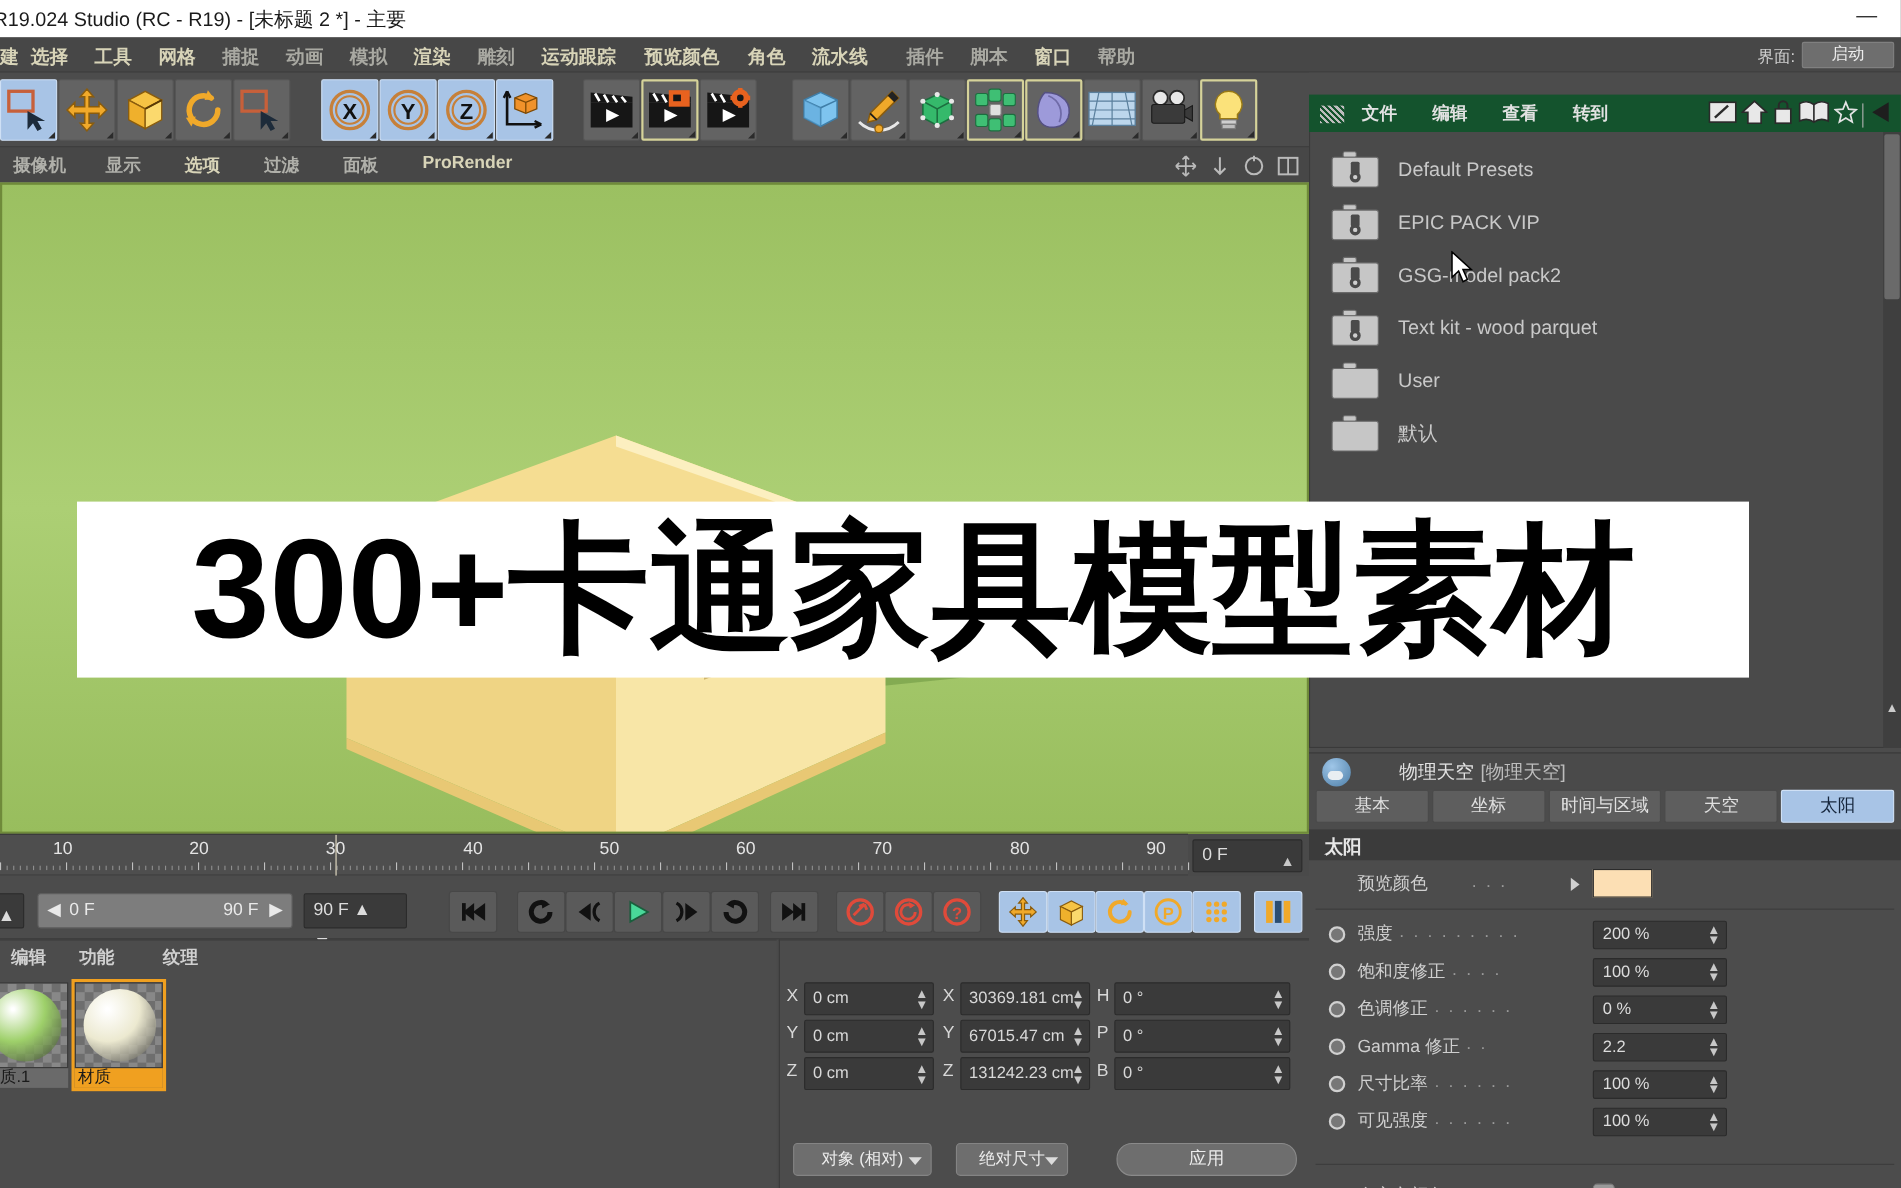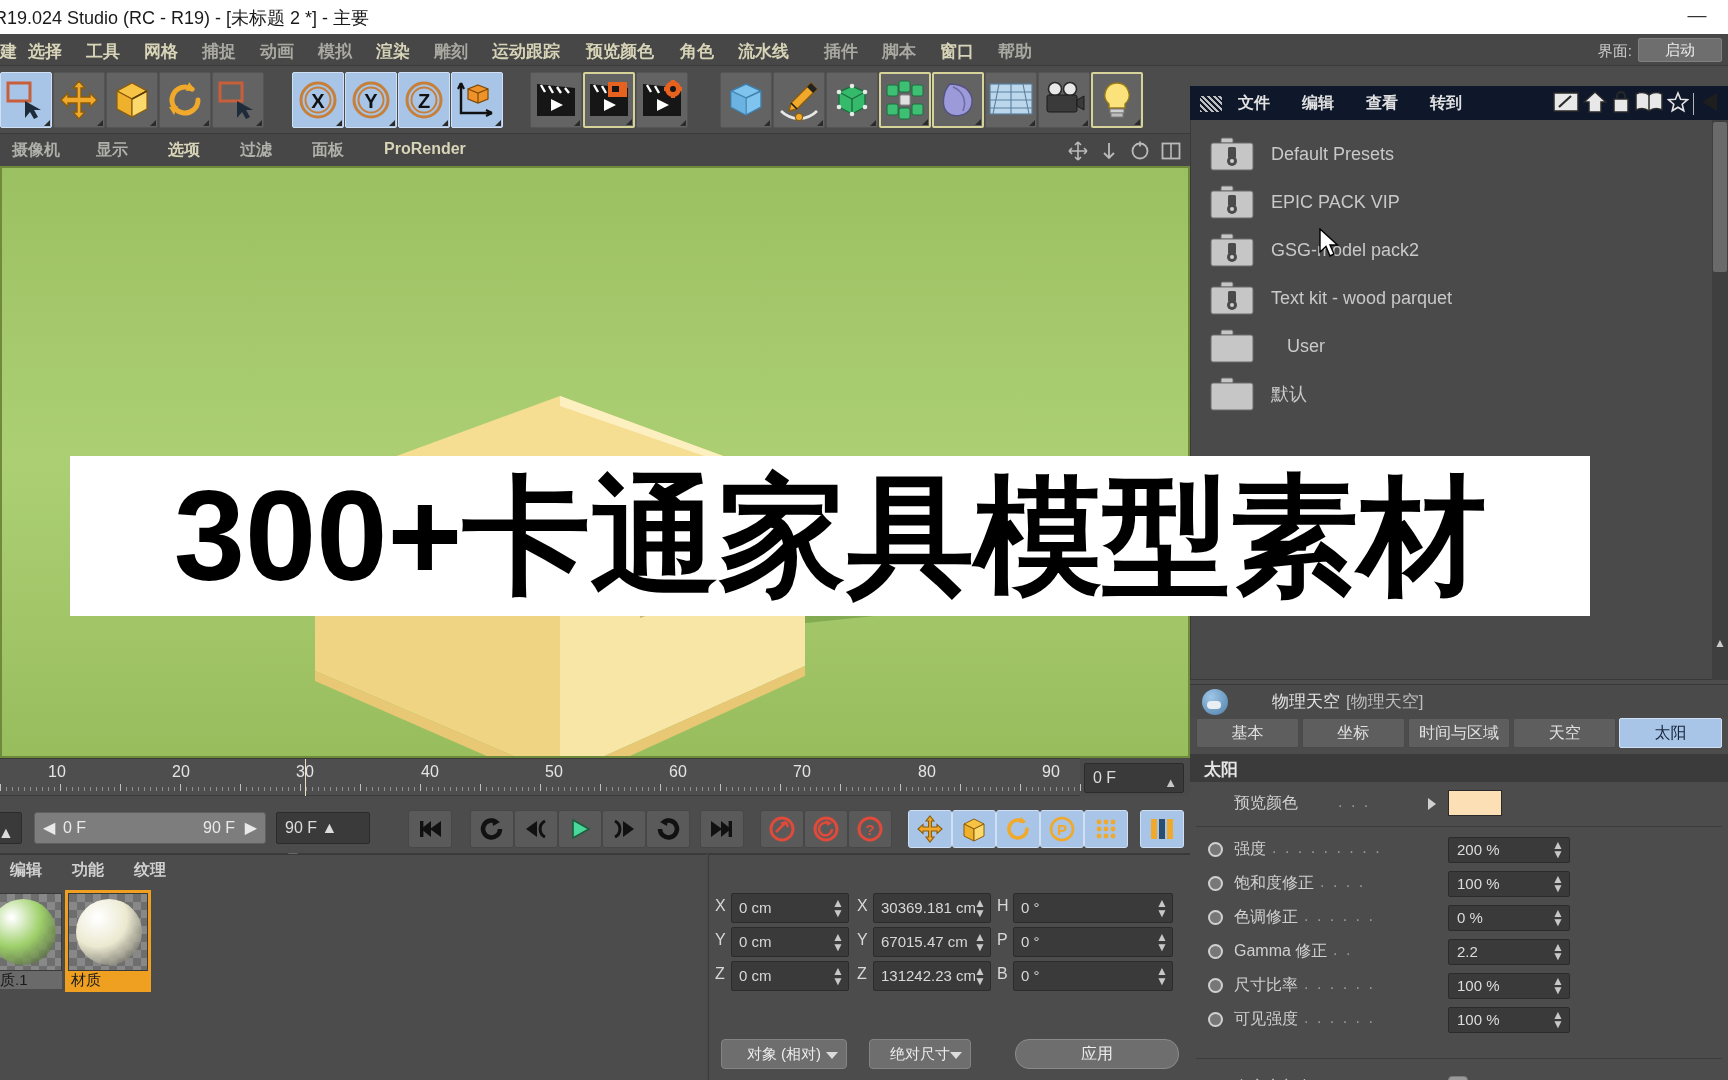--- a/index.html
+++ b/index.html
@@ -95,21 +95,21 @@
   .cfield .sp{position:absolute;right:4px;top:4px;font-size:12px;color:#c8c8c8;line-height:10px;text-align:center;}
   .cdrop{position:absolute;height:30px;background:#6e6e6e;border:1px solid #848484;border-radius:4px;
     color:#ececec;font-size:15px;line-height:28px;text-align:center;}
   .cdrop .arw{position:absolute;right:8px;top:12px;width:0;height:0;border-left:6px solid transparent;
     border-right:6px solid transparent;border-top:7px solid #dcdcdc;}
   #applybtn{position:absolute;height:30px;background:#6e6e6e;border:1px solid #8a8a8a;border-radius:14px;
     color:#ececec;font-size:16px;line-height:28px;text-align:center;}
 
   
   #rightcol{position:absolute;left:1190px;top:66px;width:538px;height:1014px;background:#4c4c4c;}
-  #cbmenu{position:absolute;left:0;top:20px;width:538px;height:34px;background:#0f172a;}
+  #cbmenu{position:absolute;left:0;top:20px;width:538px;height:34px;background:#14532d;}
   #cbmenu .mi{position:absolute;top:7px;font-size:16px;color:#e2e2e2;font-weight:600;}
   #cbicons{position:absolute;right:6px;top:5px;display:flex;gap:4px;align-items:center;}
   #cblist{position:absolute;left:0;top:54px;width:538px;height:560px;background:#4a4a4a;
     border:1px solid #3a3a3a;border-top:none;}
   .cbrow{position:absolute;left:0;width:536px;height:52px;display:flex;align-items:center;text-align:center;}
   .cbrow .fic{width:46px;height:36px;margin-left:18px;position:relative;}
   .cbrow .nm{margin-left:16px;font-size:18px;color:#c9c9c9;}
 
   #scrollbar{position:absolute;right:0;top:54px;width:16px;height:560px;background:#3f3f3f;}
   #scrollthumb{position:absolute;right:1px;top:56px;width:14px;height:150px;background:#6a6a6a;border-radius:2px;}
@@ -763,21 +763,21 @@
         <rect x="11" y="3" width="6" height="20" fill="#2a4d72"></rect>
         <rect x="19" y="3" width="6" height="20" fill="#f0a92a"></rect>
       </svg>
     </div>
   </div>
 
 <div id="matpanel">
   <div id="matmenu">
       <div class="mi" style="left: 10px;">编辑</div>
       <div class="mi" style="left: 72px;">功能</div>
-      <div class="mi" style="left: 134px;">纹理</div>
+      <div class="mi" style="left: 148px;">纹理</div>
     </div>
   <div id="mat-chips">
       <div class="matchip" style="left: -18px;">
         <div class="sph">
           <div class="ball" style="background:radial-gradient(circle at 33% 28%, #ffffff 2%, #9ed06a 45%, rgba(0,0,0,.45) 100%);"></div>
         </div>
         <div class="lbl" style="background: rgb(106, 106, 106);">材质.1</div>
       </div>
       <div class="matchip sel" style="left: 68px;">
         <div class="sph">
@@ -890,21 +890,21 @@
       <div class="cbrow" style="top: 152px;">
         <span class="fic"><svg width="46" height="36" viewBox="0 0 46 36">
             <rect x="12" y="2" width="12" height="5" rx="1.5" fill="#c6c6c6" stroke="#6a6a6a"></rect>
             <rect x="2" y="7" width="42" height="27" rx="2" fill="#c6c6c6" stroke="#6a6a6a"></rect>
             <circle cx="23" cy="25" r="5" fill="#4a4a4a"></circle>
             <circle cx="23" cy="25" r="2" fill="#cfcfcf"></circle>
             <rect x="19" y="11" width="8" height="11" rx="1.5" fill="#4a4a4a"></rect>
           </svg></span>
         <span class="nm">Text kit - wood parquet</span>
       </div>
-      <div class="cbrow" style="top: 200px; gap: 16px;">
+      <div class="cbrow" style="top: 200px;">
         <span class="fic"><svg width="46" height="36" viewBox="0 0 46 36">
             <rect x="12" y="2" width="12" height="5" rx="1.5" fill="#c6c6c6" stroke="#6a6a6a"></rect>
             <rect x="2" y="7" width="42" height="27" rx="2" fill="#c6c6c6" stroke="#6a6a6a"></rect>
           </svg></span>
         <span class="nm">User</span>
       </div>
       <div class="cbrow" style="top: 248px;">
         <span class="fic"><svg width="46" height="36" viewBox="0 0 46 36">
             <rect x="12" y="2" width="12" height="5" rx="1.5" fill="#c6c6c6" stroke="#6a6a6a"></rect>
             <rect x="2" y="7" width="42" height="27" rx="2" fill="#c6c6c6" stroke="#6a6a6a"></rect>

